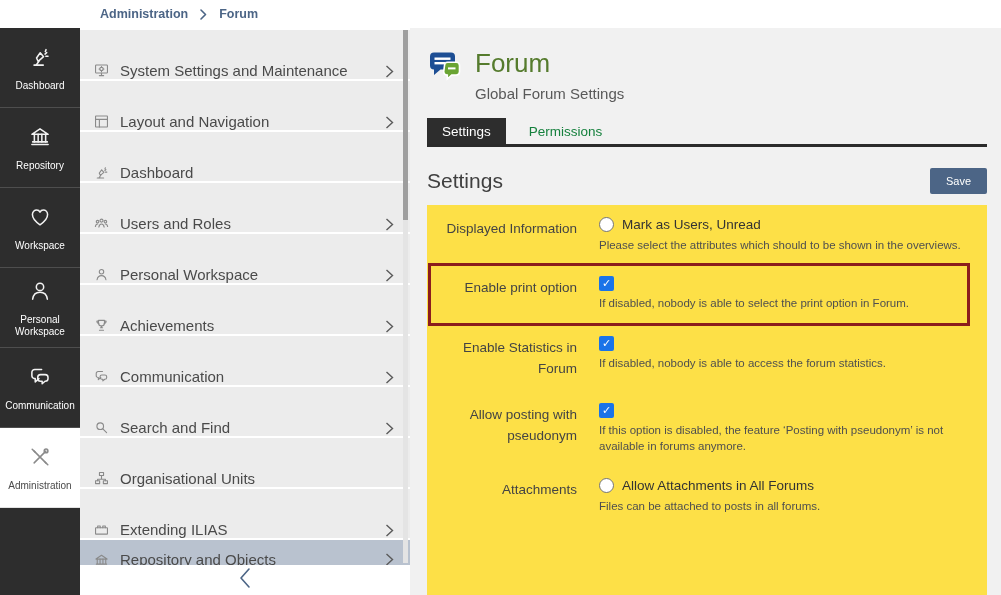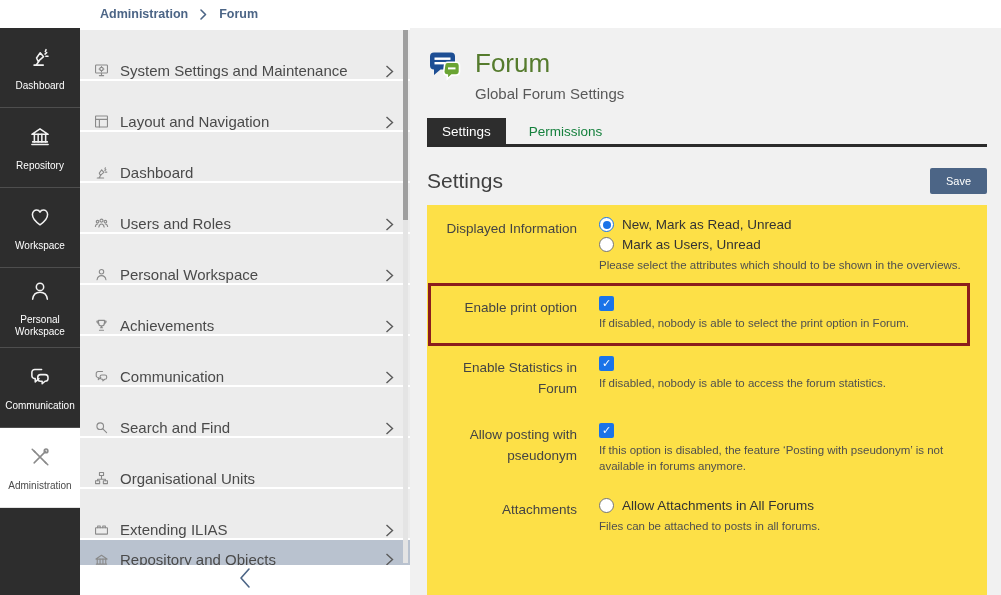--- a/index.html
+++ b/index.html
@@ -365,24 +365,20 @@
       <div class="section-title">Settings</div>
       <button class="save-btn">Save</button>
     </div>
 
     <div class="form-panel">
 
       <div class="form-row">
         <div class="row-label">Displayed Information</div>
         <div class="row-content">
           <div class="option-line">
-            <span class="radio checked"></span>
-            <span class="option-text">New, Mark as Read, Unread</span>
-          </div>
-          <div class="option-line">
             <span class="radio"></span>
             <span class="option-text">Mark as Users, Unread</span>
           </div>
           <div class="help-text">Please select the attributes which should to be shown in the overviews.</div>
         </div>
       </div>
 
       <div class="highlight-box">
         <div class="form-row">
           <div class="row-label">Enable print option</div>

